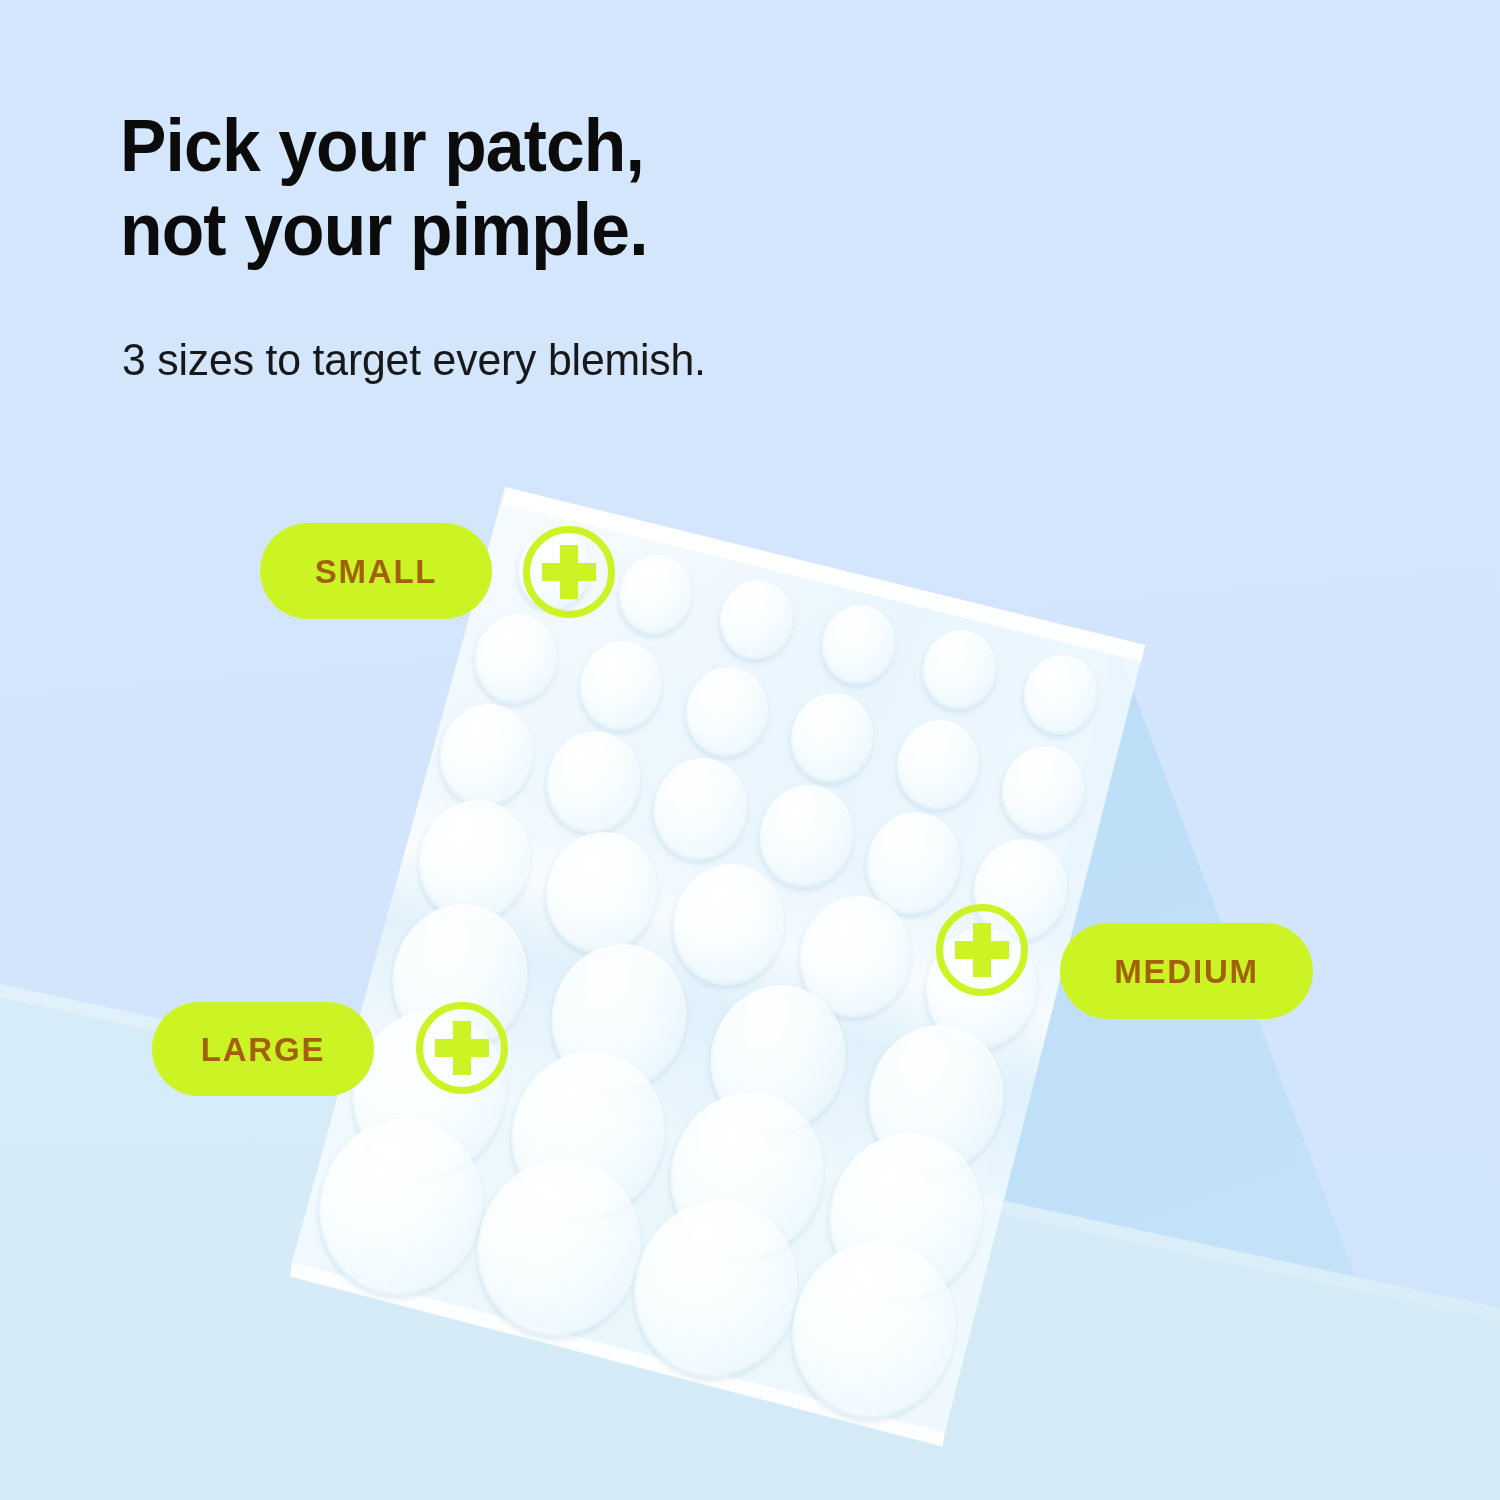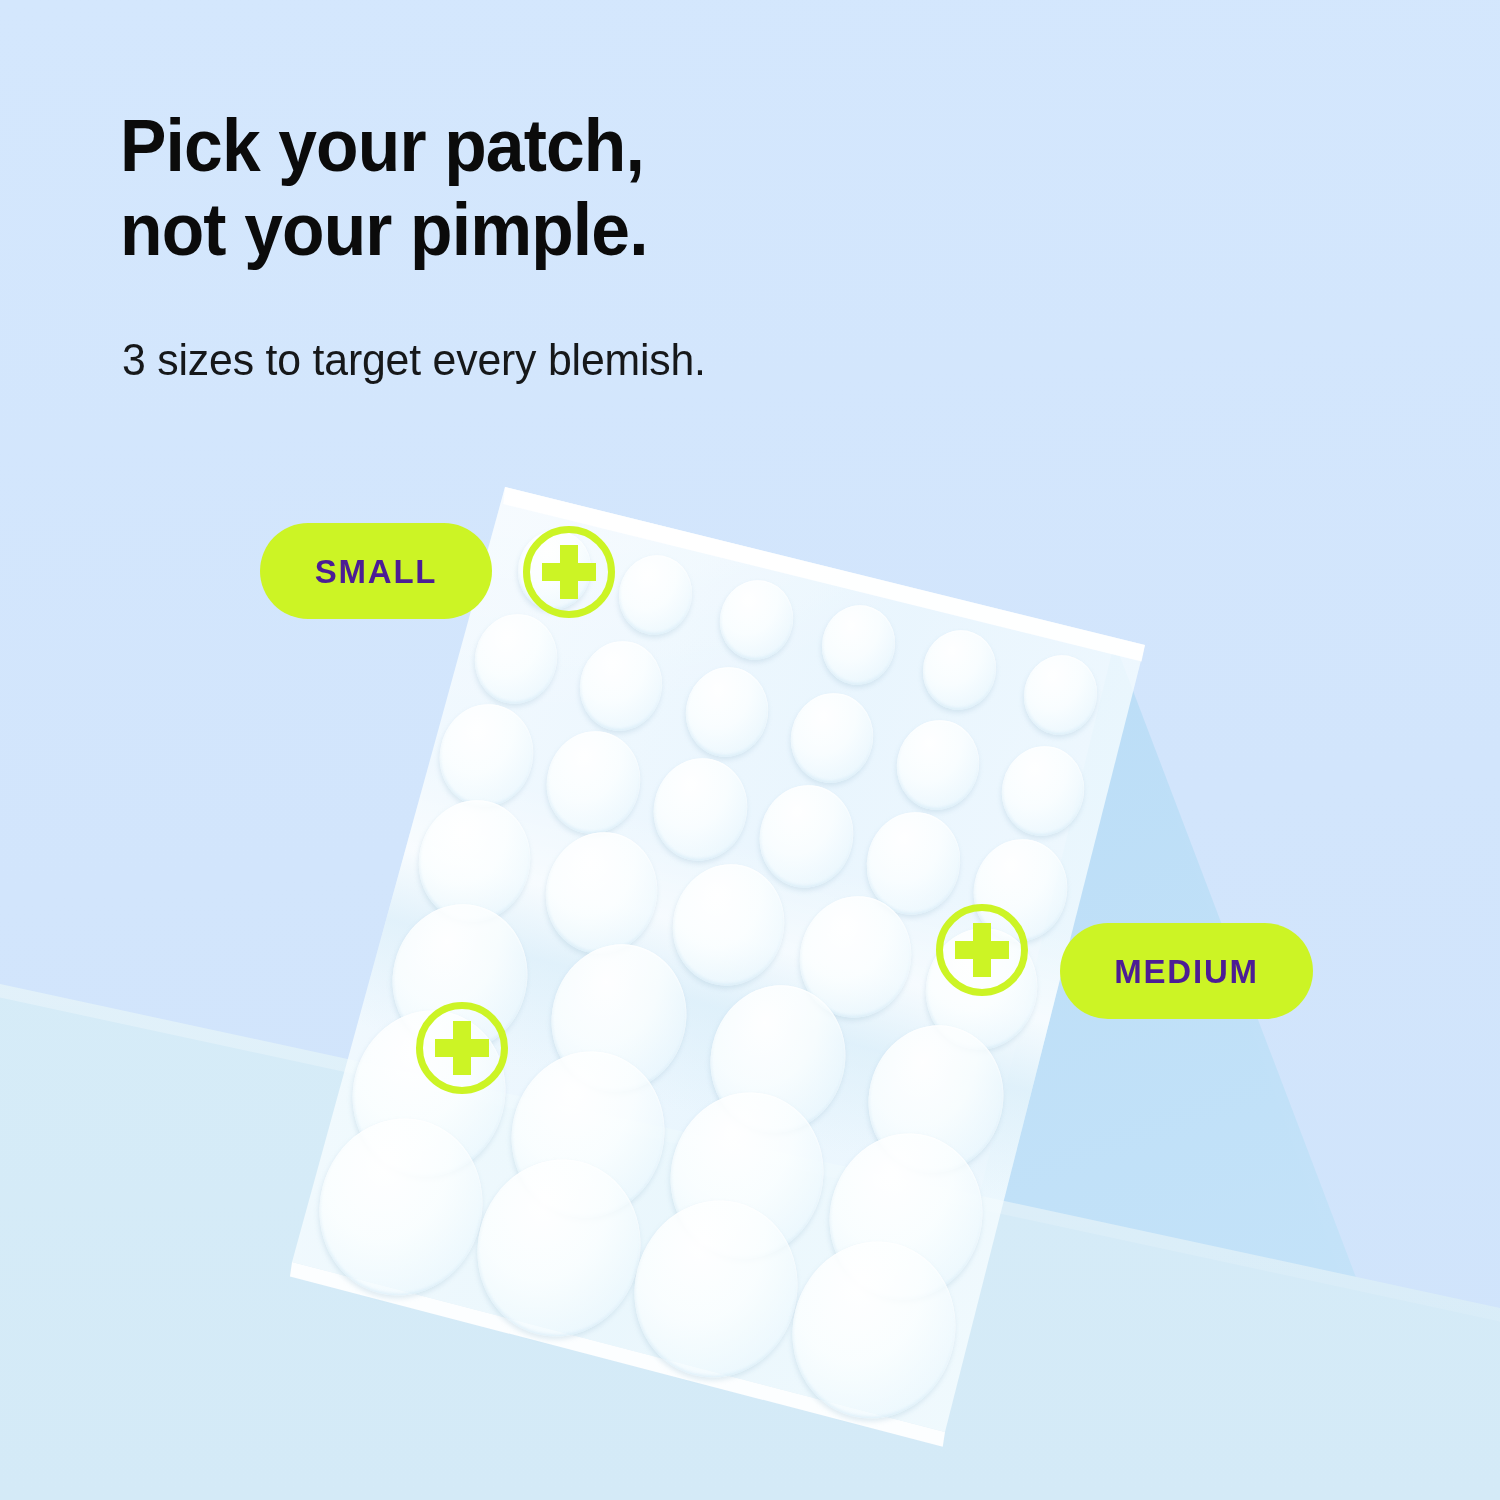--- a/index.html
+++ b/index.html
@@ -128,21 +128,21 @@
   }
 
   
   .pill {
     position: absolute;
     display: flex;
     align-items: center;
     justify-content: center;
     background: #ccf425;
     border-radius: 999px;
-    color: #4c1d95;
+    color: #a16207;
     font-weight: 700;
     letter-spacing: 0.055em;
     white-space: nowrap;
     line-height: 1;
   }
   .plus-badge {
     position: absolute;
   }
 
   
@@ -243,20 +243,23 @@
   <div class="plus-badge" style="left:934px; top:902px; width:96px; height:96px;">
     <svg viewBox="0 0 96 96" width="96" height="96" aria-hidden="true">
       <circle cx="48" cy="48" r="42.5" fill="none" stroke="#ccf425" stroke-width="7"></circle>
       <path d="M48 21 L48 75 M21 48 L75 48" stroke="#ccf425" stroke-width="18" stroke-linecap="butt"></path>
     </svg>
   </div>
   <div class="pill" style="left:1060px; top:923px; width:253px; height:96px; font-size:33px;">
     <span>MEDIUM</span>
   </div>
 
+  <div class="pill" style="left:152px; top:1002px; width:222px; height:94px; font-size:33px;">
+    <span>LARGE</span>
+  </div>
   <div class="plus-badge" style="left:414px; top:1000px; width:96px; height:96px;">
     <svg viewBox="0 0 96 96" width="96" height="96" aria-hidden="true">
       <circle cx="48" cy="48" r="42.5" fill="none" stroke="#ccf425" stroke-width="7"></circle>
       <path d="M48 21 L48 75 M21 48 L75 48" stroke="#ccf425" stroke-width="18" stroke-linecap="butt"></path>
     </svg>
   </div>
 
   <div class="headline">
     <span class="line">Pick your patch,</span>
     <span class="line">not your pimple.</span>

